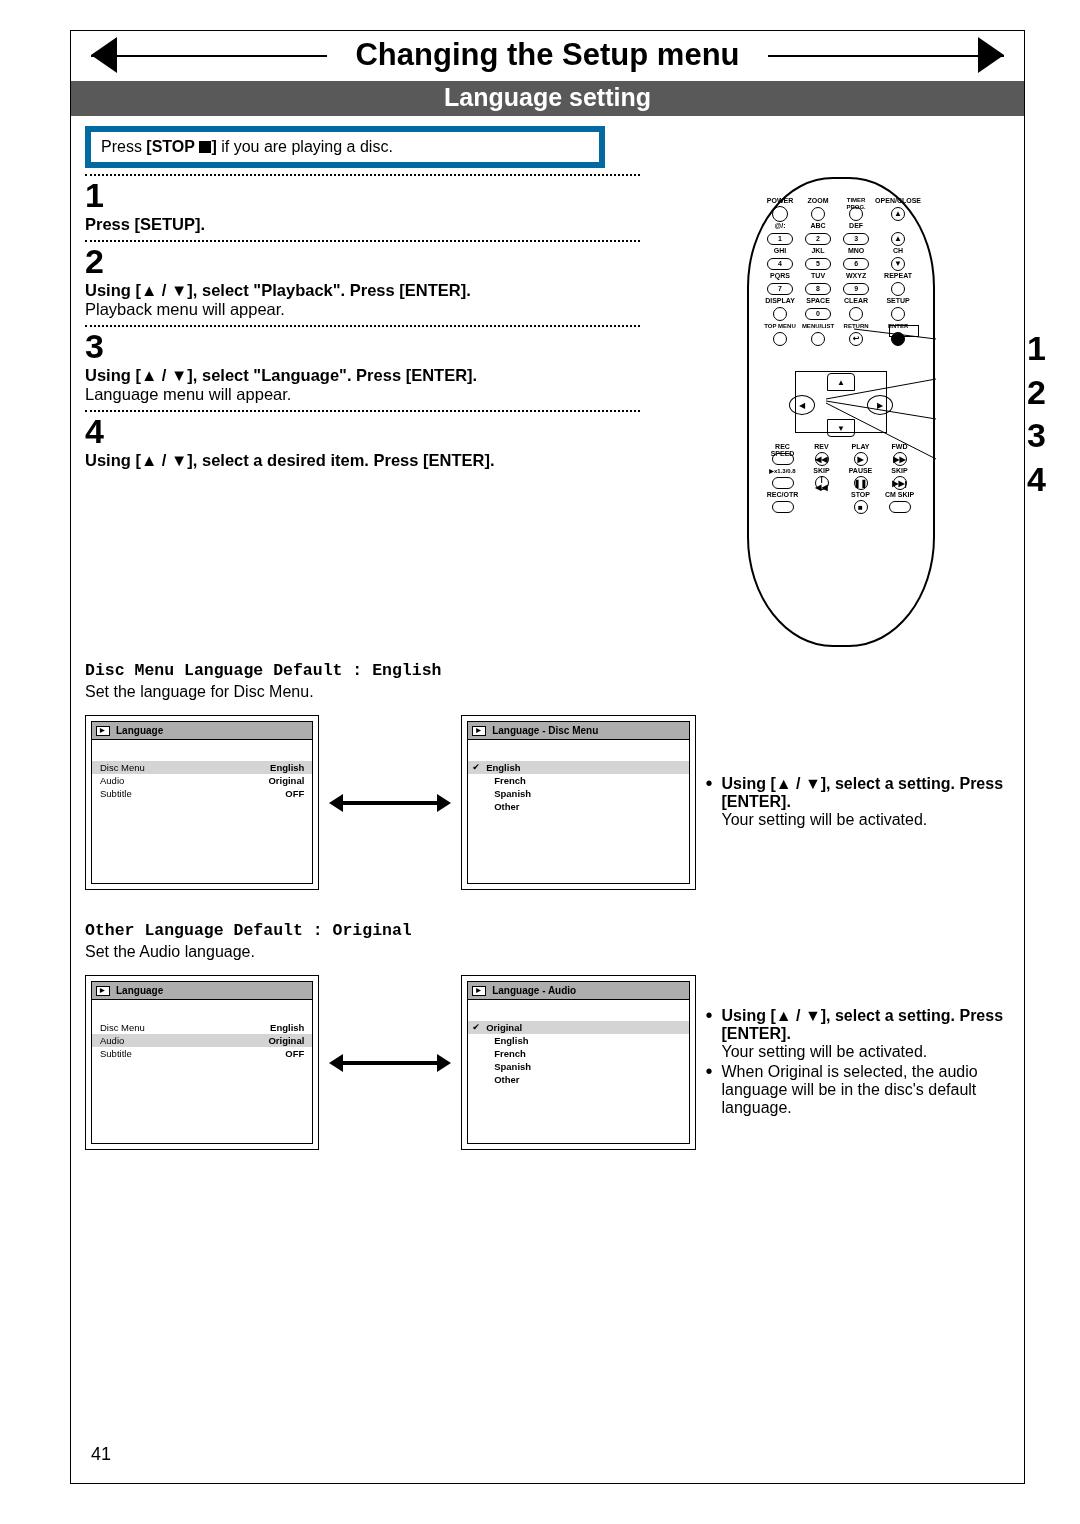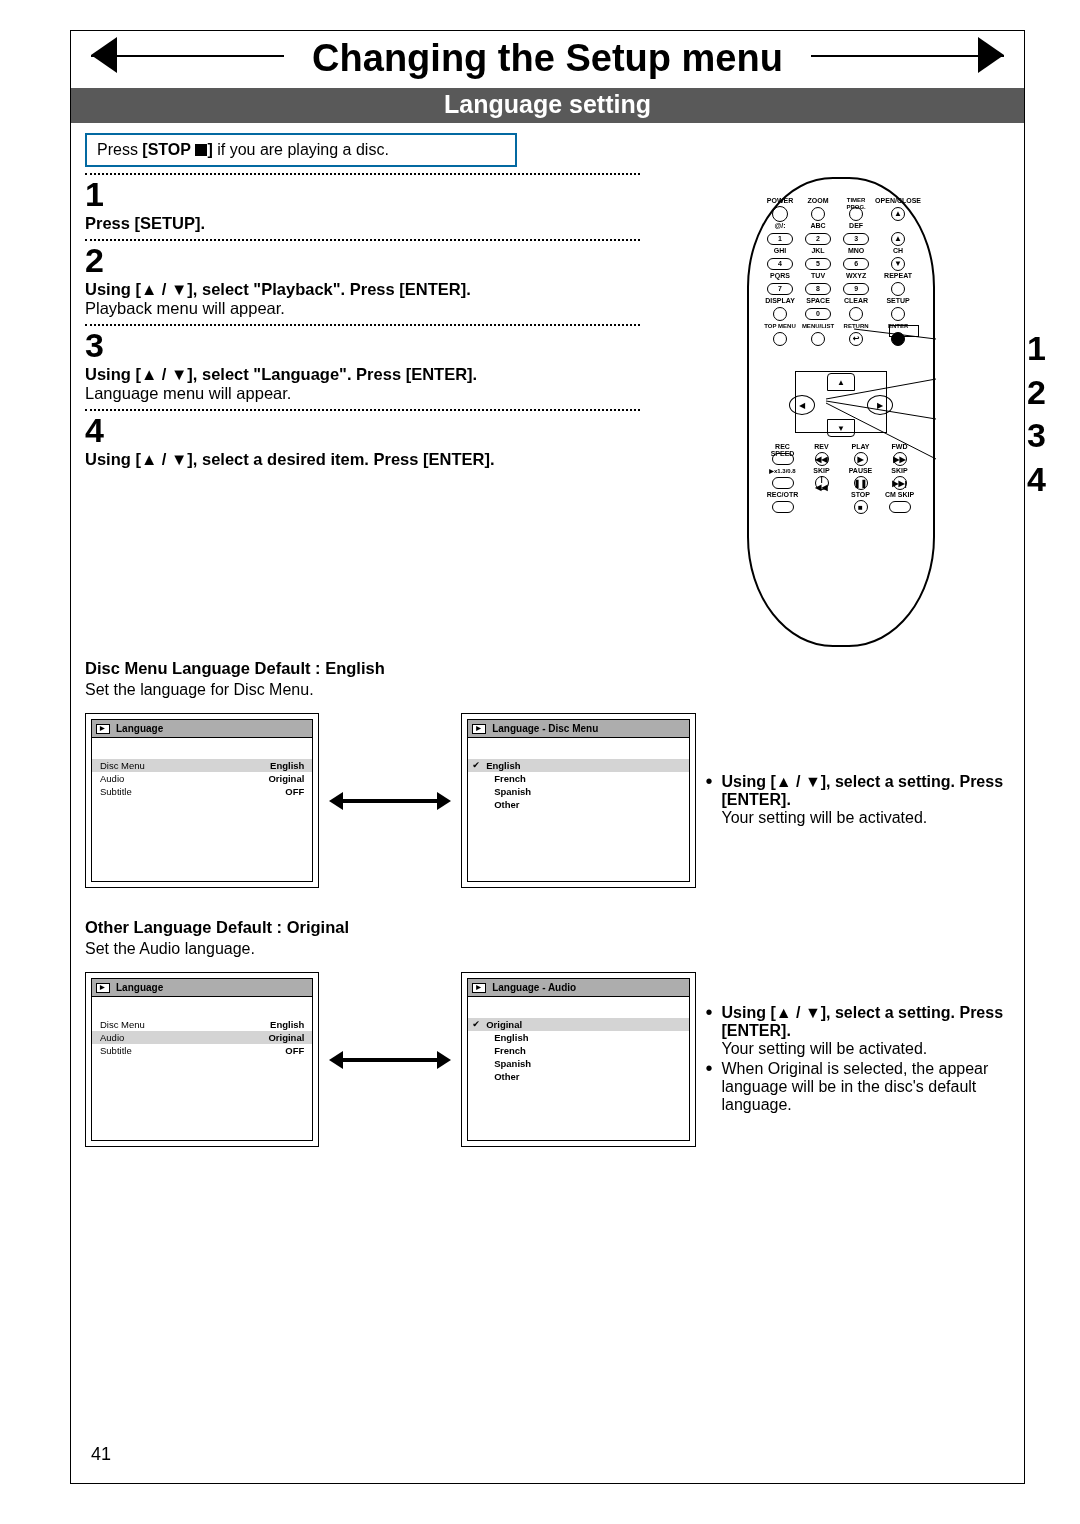--- a/index.html
+++ b/index.html
@@ -38,41 +38,41 @@
     width: 0; height: 0;
     border-top: 18px solid transparent;
     border-bottom: 18px solid transparent;
   }
   .ribbon-left  { left: 20px;  border-right: 26px solid #000;}
   .ribbon-right { right: 20px; border-left: 26px solid #000;}
   .main-title {
     position: relative;
     text-align: center;
     font-weight: 700;
-    font-size: 38px;
+    font-size: 31px;
     background: #fff;
     width: fit-content;
     margin: 0 auto;
     padding: 0 28px;
   }
   .subtitle-bar {
     background: #595959;
     color: #fff;
     text-align: center;
     font-size: 25px;
     font-weight: 700;
     padding: 2px 0 4px;
     margin-top: 8px;
   }
 
   .notice-box {
-    border: 2px solid #0369a1;
+    border: 6px solid #0369a1;
     padding: 6px 10px;
     margin: 10px 6px 4px 14px;
-    width: 432px;
+    width: 520px;
     font-size: 16px;
   }
   .stop-icon {
     display: inline-block;
     width: 12px; height: 12px;
     background: #000;
     vertical-align: -1px;
   }
 
   .steps {
@@ -195,21 +195,21 @@
     border:1px solid #000;
   }
   .cb1{ top:146px; left:140px; width:30px; height:12px; }
   .cb2{ top:192px; left:46px;  width:92px; height:62px; }
 
   
   .section {
     margin: 16px 14px 0 14px;
   }
   .sec-heading { font-size:16.5px;}
-  .sec-heading b { font-weight:700; }
+  .sec-heading b { font-weight:700;font-family:Liberation Mono, monospace; }
   .sec-sub{font-size:16px; margin-top:3px;}
 
   .menurow {
     display:flex;
     align-items:center;
     gap: 10px;
     margin-top:14px;
   }
   .menu-box {
     border:1px solid #000;
@@ -596,19 +596,19 @@
             <div class="opt"><b>Spanish</b></div>
             <div class="opt"><b>Other</b></div>
           </div>
         </div>
       </div>
 
       <div class="desc-col">
         <div class="bullet"><b>Using [▲ / ▼], select a setting. Press [ENTER].</b><br>
           <span>Your setting will be activated.</span>
         </div>
-        <div class="bullet">When Original is selected, the appear language will be in the disc's default language.</div>
+        <div class="bullet">When Original is selected, the audio language will be in the disc's default language.</div>
       </div>
     </div>
   </div>
 
   <div class="page-number">41</div>
 </div>
 
 </body></html>

